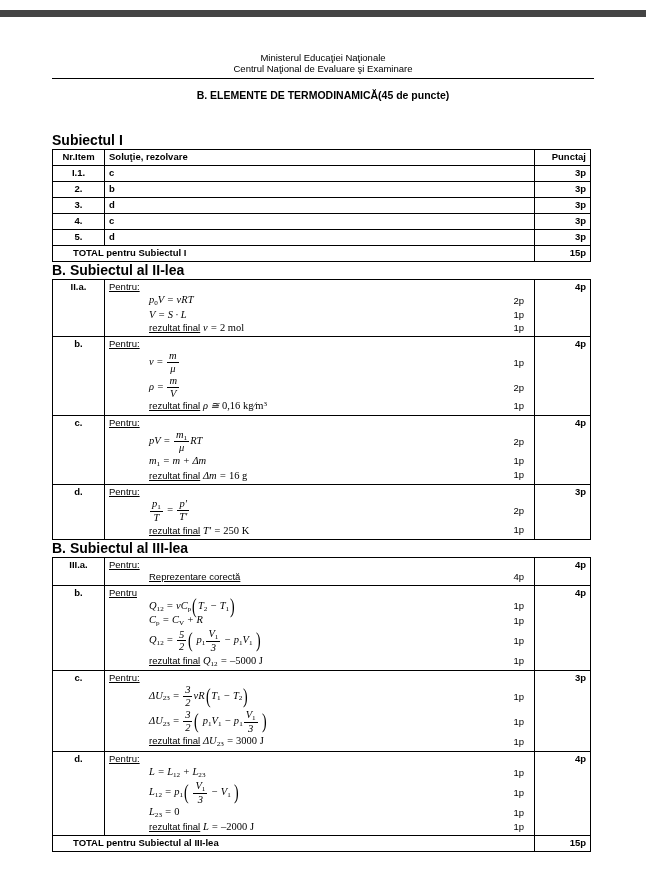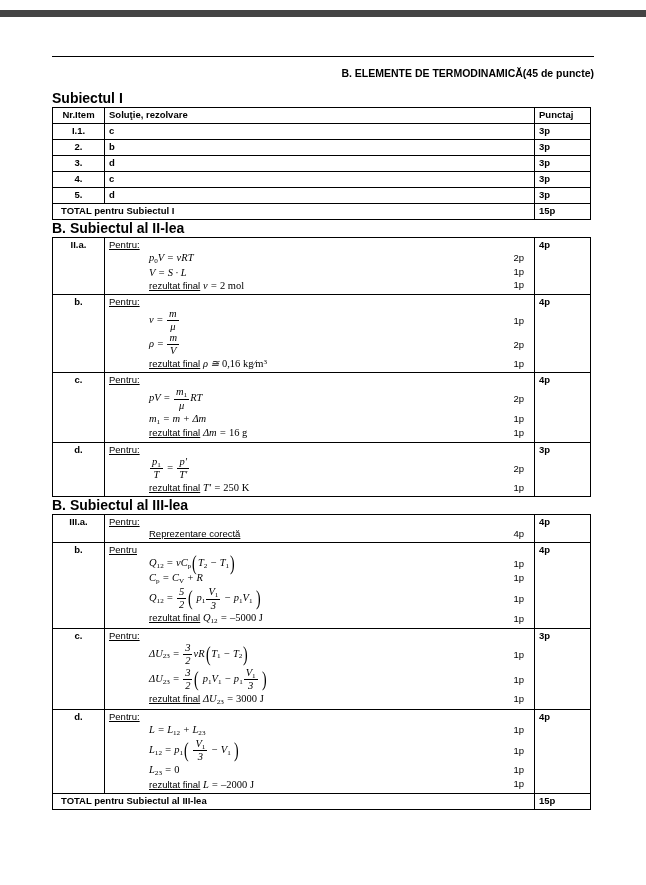--- a/index.html
+++ b/index.html
@@ -22,23 +22,23 @@
     width: 646px;
     padding: 52px 52px 0 52px;
   }
   .masthead { text-align: center; line-height: 1.18; }
   .masthead div { font-size: 9.5px; }
   .rule {
     border-top: 1.6px solid #000;
     margin: 4px 0 10px 0;
   }
   .titlerow {
-    display: flex; justify-content: flex-end; align-items: baseline;
+    display: flex; justify-content: center; align-items: baseline;
     font-weight: bold; font-size: 10.5px;
-    margin-bottom: 11px;
+    margin-bottom: 31px;
   }
   .seclabel {
     font-weight: bold; font-size: 14px;
     margin: 0 0 1px 0;
   }
   table.grid {
     width: 538px;
     border-collapse: collapse;
     table-layout: fixed;
   }
@@ -46,26 +46,26 @@
     border: 1px solid #000;
     vertical-align: top;
     padding: 1px 4px 2px 4px;
     font-size: 9.5px;
     line-height: 1.26;
   }
   col.c-item { width: 52px; }
   col.c-sol  { width: 430px; }
   col.c-pct  { width: 56px; }
   .c-item-cell { text-align: center; font-weight: bold; }
-  .c-pct-cell  { text-align: left; font-weight: bold; }
+  .c-pct-cell  { text-align: right; font-weight: bold; }
   .hdr td { font-weight: bold; margin-left: 47px; }
   .hdr .c-item-cell, .hdr .c-sol-cell, .hdr .c-pct-cell { font-weight: bold; }
   .hdr .c-sol-cell { text-align: left; }
   .total td { font-weight: bold; }
-  .total .c-sol-cell { text-align: left; padding-left: 8px; }
+  .total .c-sol-cell { text-align: left; padding-left: 20px; }
   .ans { font-weight: bold; }
   
   .sl {
     display: flex; align-items: center; justify-content: space-between;
     min-height: 12px;
     margin-left: 40px;
   }
   .sl .body { flex: 1 1 auto; }
   .sl .pts { flex: 0 0 auto; width: 34px; text-align: right; padding-right: 6px; }
   .math { font-family: "Liberation Serif", serif; font-style: italic; font-size: 10.5px; }
@@ -95,20 +95,22 @@
   .footfrag .inner { display: flex; justify-content: space-between; }
 </style>
 </head>
 <body>
 
 <div class="topbar"></div>
 
 <div class="page">
 
   <div class="masthead">
+    <div>Ministerul Educaţiei Naţionale</div>
+    <div>Centrul Naţional de Evaluare şi Examinare</div>
   </div>
   <div class="rule"></div>
 
   <div class="titlerow">
     <span>B. ELEMENTE DE TERMODINAMICĂ</span>
     <span>(45 de puncte)</span>
   </div>
 
   <div class="seclabel">Subiectul I</div>
   <table class="grid">

